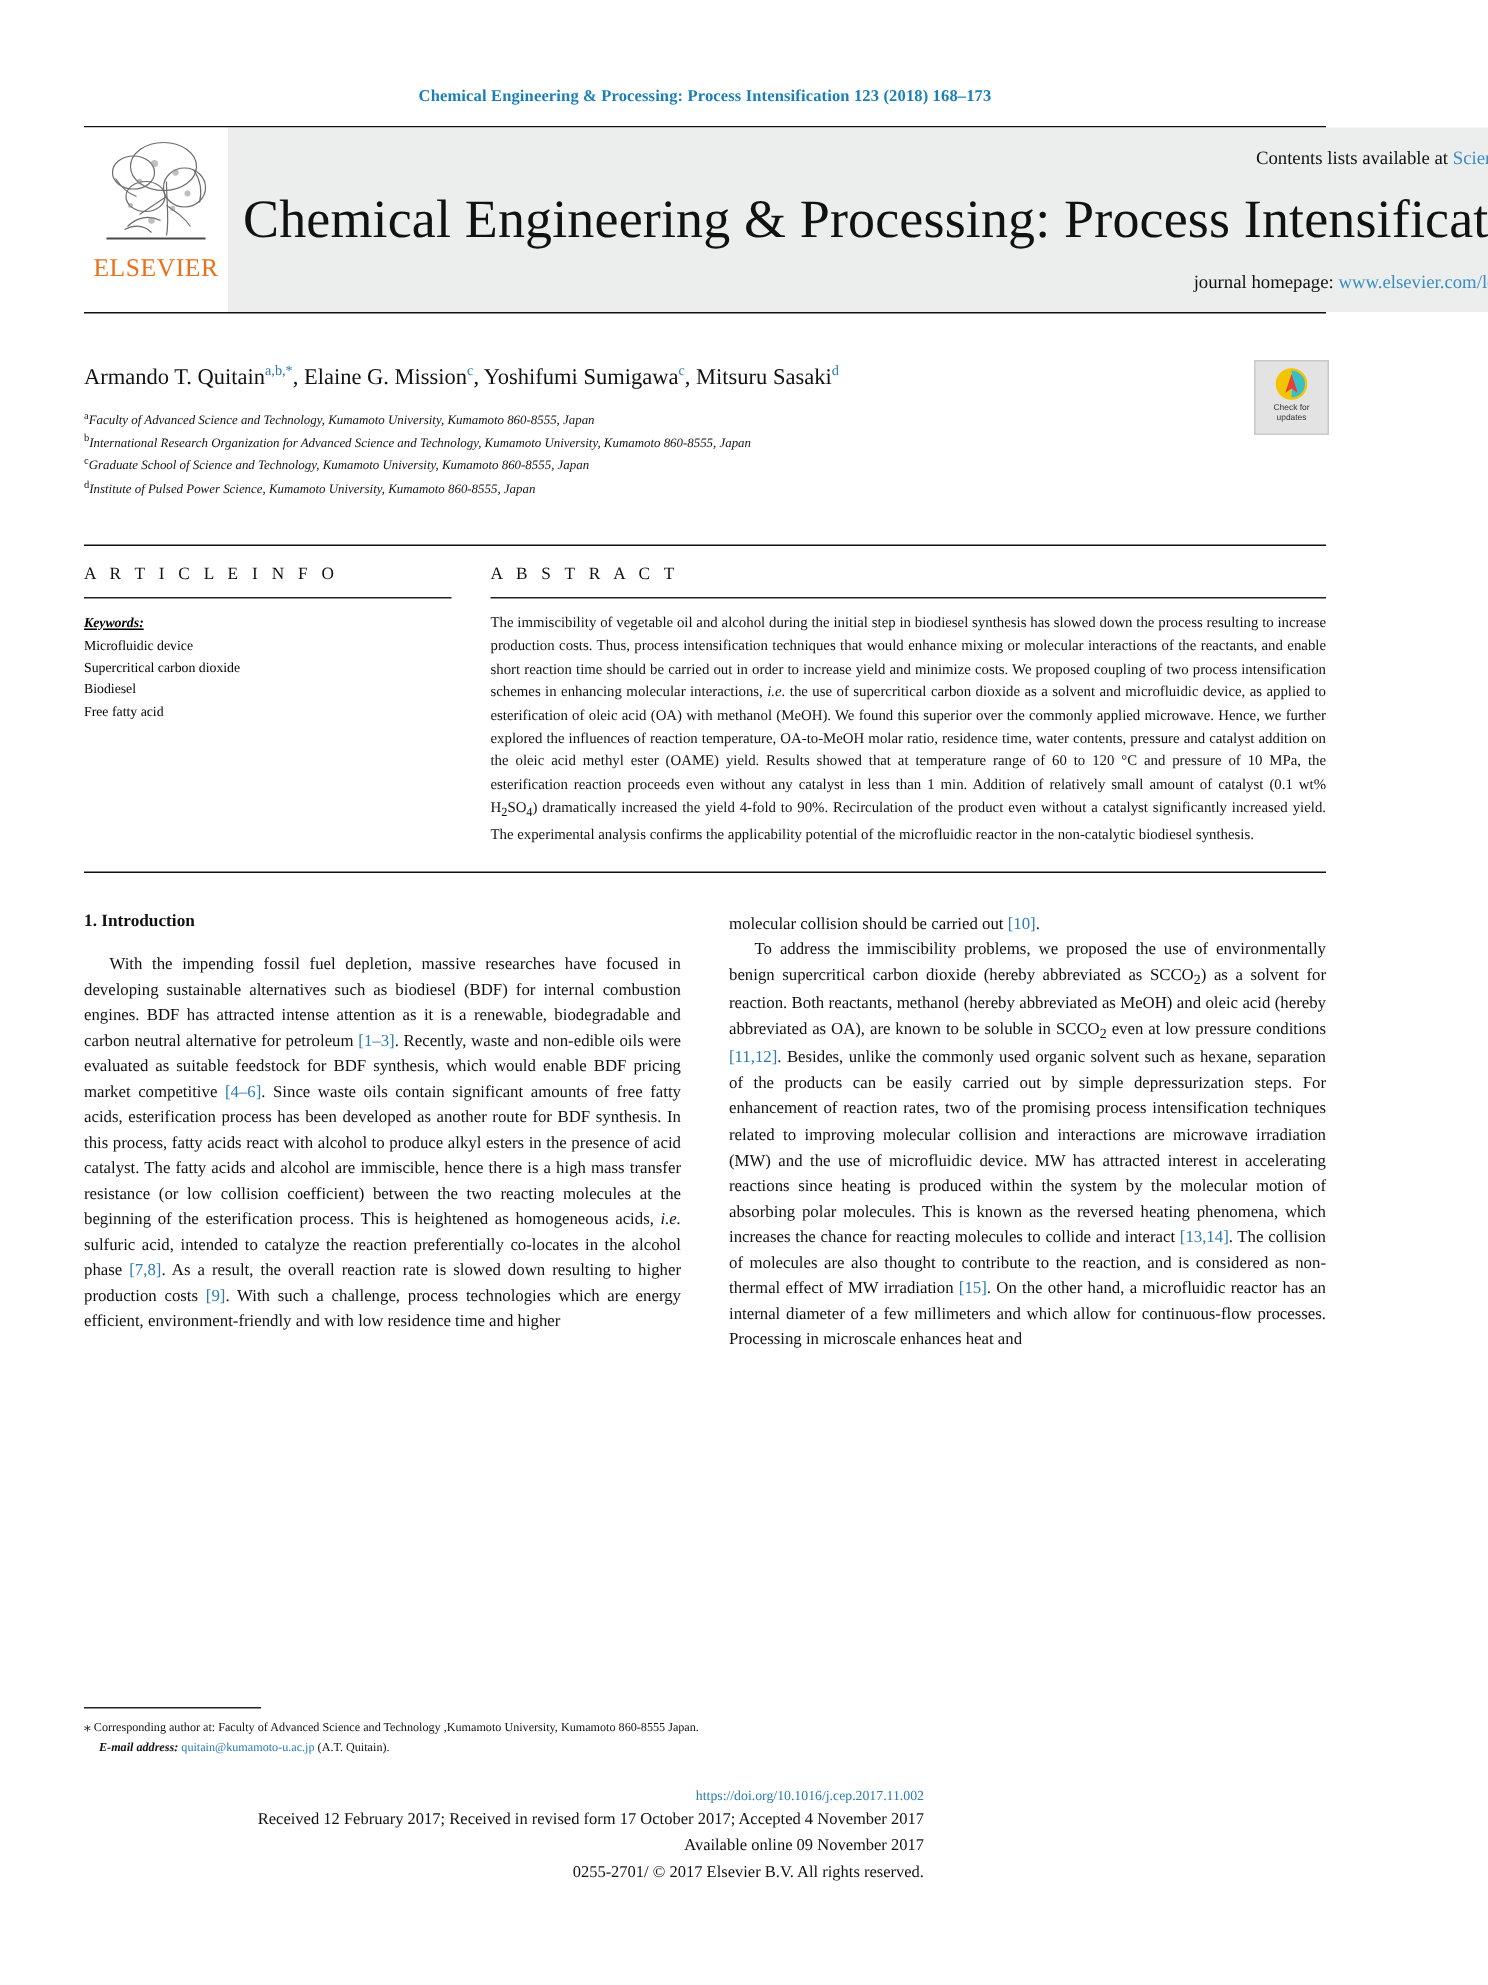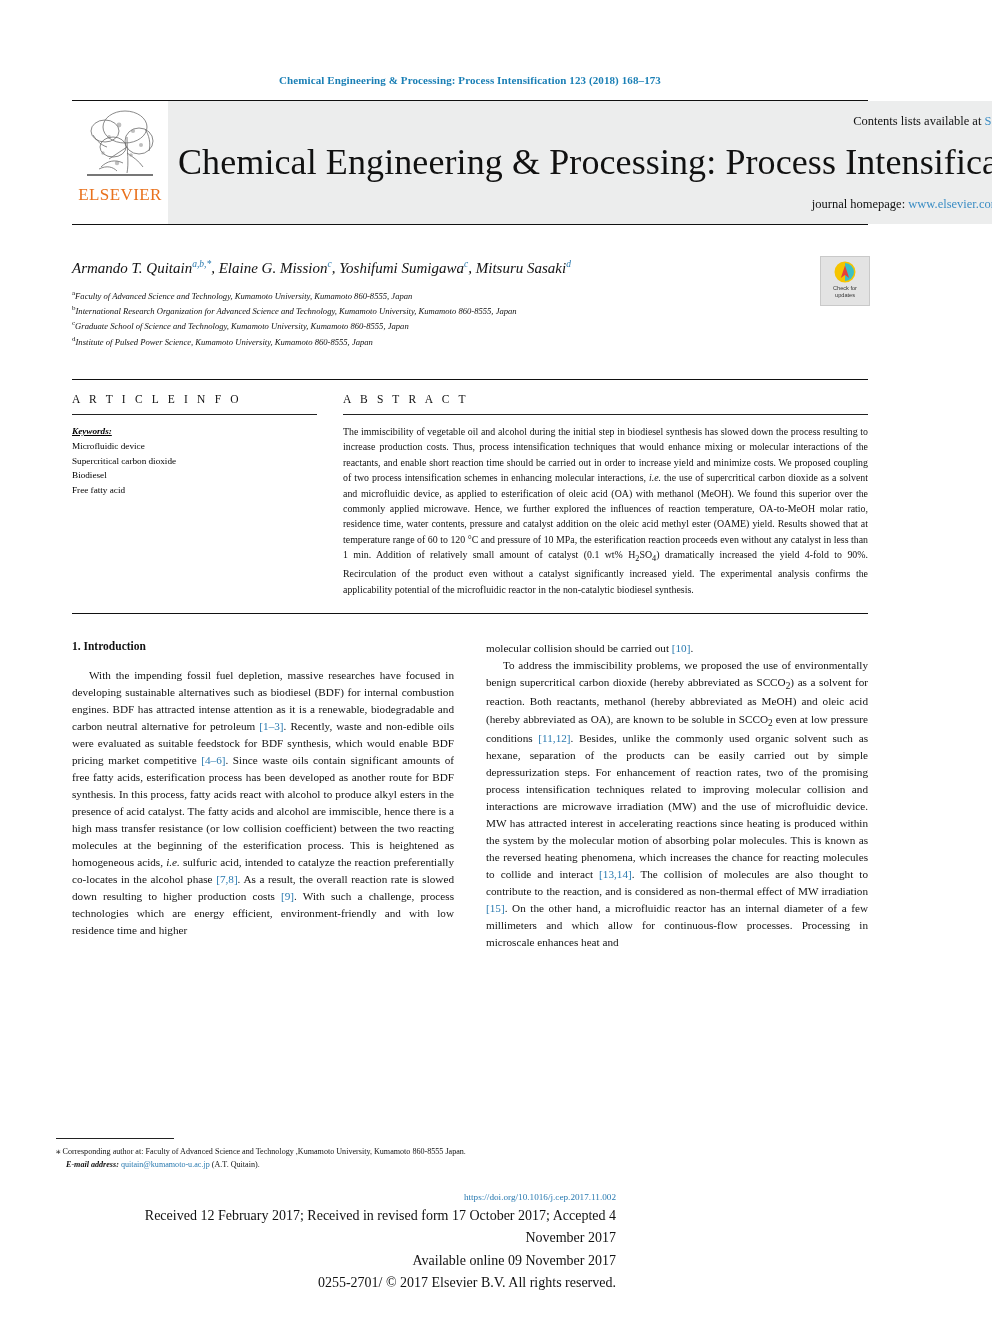--- a/index.html
+++ b/index.html
@@ -11,21 +11,21 @@
     width: 992px;
     height: 1323px;
     font-family: "Liberation Serif", "DejaVu Serif", serif;
     color: #000;
     position: relative;
     overflow: hidden;
   }
   .page {
     width: 940px;
     height: 1323px;
-    padding: 16px;
+    padding: 0;
     position: relative;
   }
 
   
   .running-head {
     text-align: center;
     color: #1a7fb5;
     font-size: 11px;
     font-weight: bold;
     letter-spacing: 0.1px;
@@ -157,21 +157,20 @@
     letter-spacing: -0.1px;
     max-width: 700px;
     margin: 0;
     font-weight: normal;
     color: #111;
   }
   .authors {
     margin-top: 4px;
     font-size: 15px;
     color: #111;
-    font-style: italic;
   }
   .authors sup { font-size: 9.5px; color: #2a7ab0; }
   .authors sup.star { color: #2a7ab0; }
   .affiliations { margin-top: 11px; }
   .affiliation {
     font-size: 8.6px;
     font-style: italic;
     line-height: 1.55;
     color: #111;
   }
@@ -270,21 +269,21 @@
   .footnote a { color: #2a7ab0; text-decoration: none; }
 
   .publication-info {
     position: absolute;
     left: 56px;
     top: 1190px;
     width: 560px;
     text-align: right;
   }
   .doi-line { font-size: 9.2px; color: #2a7ab0; line-height: 1.6; }
-  .pub-line { font-size: 14px; color: #111; line-height: 1.6; margin-left: 41px; }
+  .pub-line { font-size: 11px; color: #111; line-height: 1.6; margin-left: 41px; }
 </style>
 </head>
 <body>
 
 <div class="page">
 
   <div class="running-head">Chemical Engineering &amp; Processing: Process Intensification 123 (2018) 168–173</div>
 
   <div class="masthead">
 

